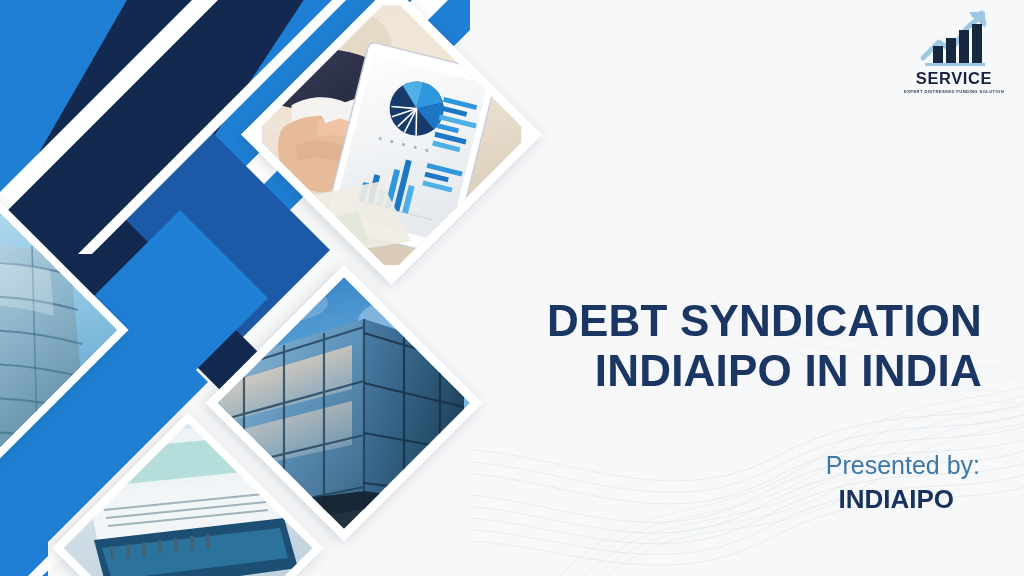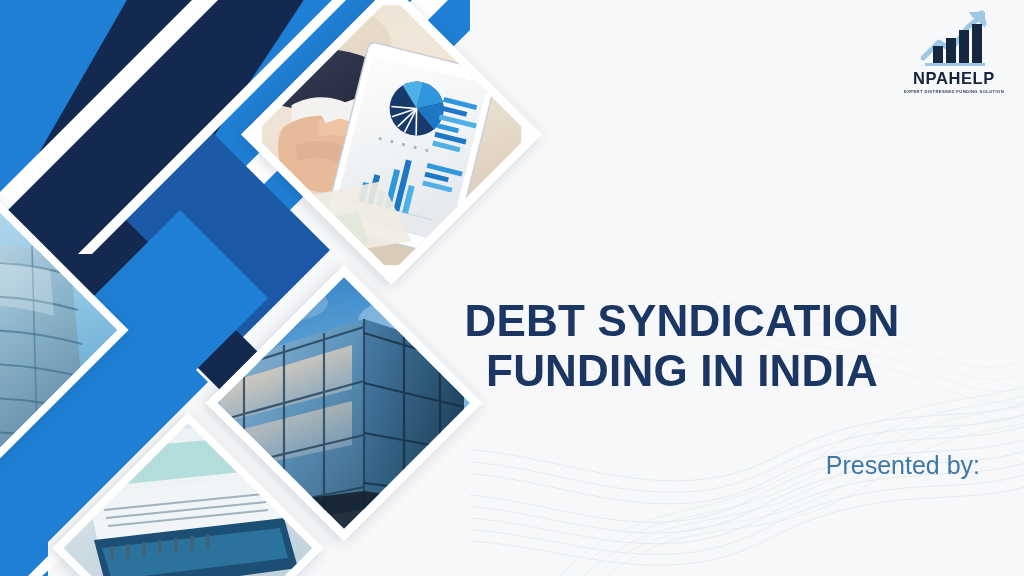--- a/index.html
+++ b/index.html
@@ -54,21 +54,21 @@
   #photo-building-edge { left:-108px; top:232px; width:196px; height:196px; }
   #photo-building-edge .photo-inner { left:8px; top:8px; width:180px; height:180px; }
 
   
   #photo-desk { left:92px; top:452px; width:192px; height:192px; }
   #photo-desk .photo-inner { left:8px; top:8px; width:176px; height:176px; }
 
   
   .title-block {
     position:absolute; right:42px; top:296px;
-    width:600px; text-align:center;
+    width:600px; text-align:right;
   }
   .slide-title {
     font-size:44px; font-weight:bold;
     letter-spacing:0.2px; line-height:1.14;
     color:#1b3663;
   }
   .presented-block {
     position:absolute; right:44px; top:449px;
     width:560px; text-align:right;
   }
@@ -415,38 +415,39 @@
         <path d="M22,212 L68,194 L72,208 L26,226 Z" fill="#1b1b22"></path>
 
         <ellipse cx="222" cy="236" rx="18" ry="14" fill="#eef2f4"></ellipse>
         <ellipse cx="222" cy="236" rx="9" ry="7" fill="#87a9bd"></ellipse>
       </svg>
     </div>
   </div>
 
   <div class="title-block">
     <div class="slide-title">DEBT SYNDICATION</div>
-    <div class="slide-title">FUNDING IN INDIA</div>
+    <div class="slide-title">INDIAIPO IN INDIA</div>
   </div>
 
   <div class="presented-block">
     <div class="presented-label">Presented by:</div>
+    <div class="presenter-name">INDIAIPO</div>
   </div>
 
   <div class="logo">
     <svg class="logo-mark" width="74" height="62" viewBox="0 0 74 62">
 
       <polyline points="6,52 22,36 34,44 50,22 62,12" fill="none" stroke="#9cc8e4" stroke-width="5" stroke-linejoin="round" stroke-linecap="round"></polyline>
       <polygon points="52,6 68,6 68,22 62,16 62,12 56,12" fill="#9cc8e4"></polygon>
       <polygon points="66,4 70,20 54,8" fill="#9cc8e4"></polygon>
 
       <rect x="16" y="40" width="10" height="18" fill="#16283f"></rect>
       <rect x="29" y="32" width="10" height="26" fill="#16283f"></rect>
       <rect x="42" y="24" width="10" height="34" fill="#16283f"></rect>
       <rect x="55" y="18" width="10" height="40" fill="#16283f"></rect>
 
       <rect x="8" y="57" width="60" height="3" fill="#9cc8e4"></rect>
     </svg>
-    <div class="logo-word">NPAHELP</div>
+    <div class="logo-word">SERVICE</div>
     <div class="logo-tagline">EXPERT DISTRESSED FUNDING SOLUTION</div>
   </div>
 
 </div>
 
 </body></html>

